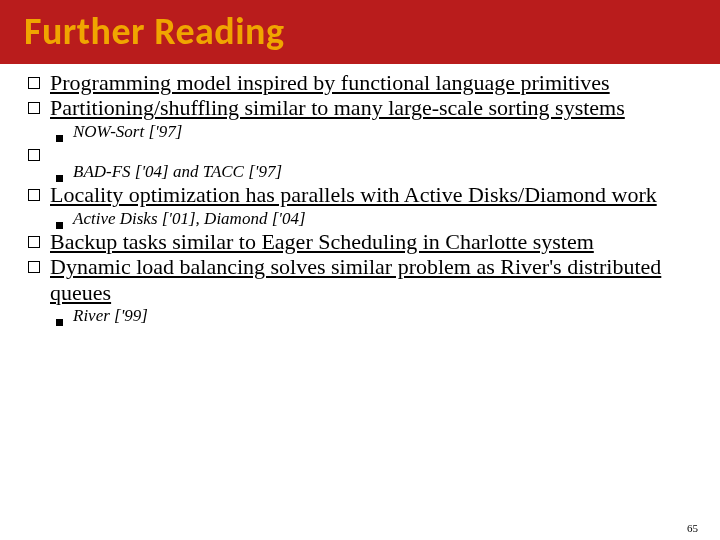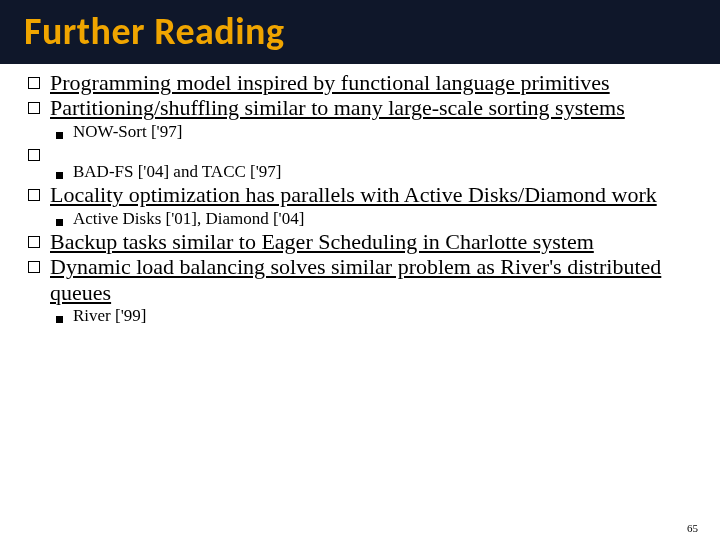--- a/index.html
+++ b/index.html
@@ -11,21 +11,21 @@
     font-family: Georgia, 'Times New Roman', serif;
     overflow: hidden;
   }
   .slide {
     width: 720px;
     height: 540px;
     position: relative;
     box-sizing: border-box;
   }
   .title-band {
-    background: #0f172a;
+    background: #b91c1c;
     padding: 8px 0 10px 24px;
     box-sizing: border-box;
   }
   .title {
     font-family: Calibri, 'Trebuchet MS', Arial, sans-serif;
     font-size: 38px;
     font-weight: 700;
     color: #f0a500;
     letter-spacing: 0.5px;
   }
@@ -47,24 +47,25 @@
     margin-top: 7px;
     margin-right: 10px;
     box-sizing: border-box;
   }
   .text {
     font-size: 22px;
     color: #000;
   }
   .sub {
     display: flex;
-    align-items: center;
+    align-items: flex-end;
     margin-left: 28px;
     line-height: 1.2;
     margin-top: 1px;
+    font-style: italic;
   }
   .square {
     flex: 0 0 auto;
     width: 7px;
     height: 7px;
     background: #000;
     margin-top: 7px;
     margin-right: 10px;
   }
   .subtext {

